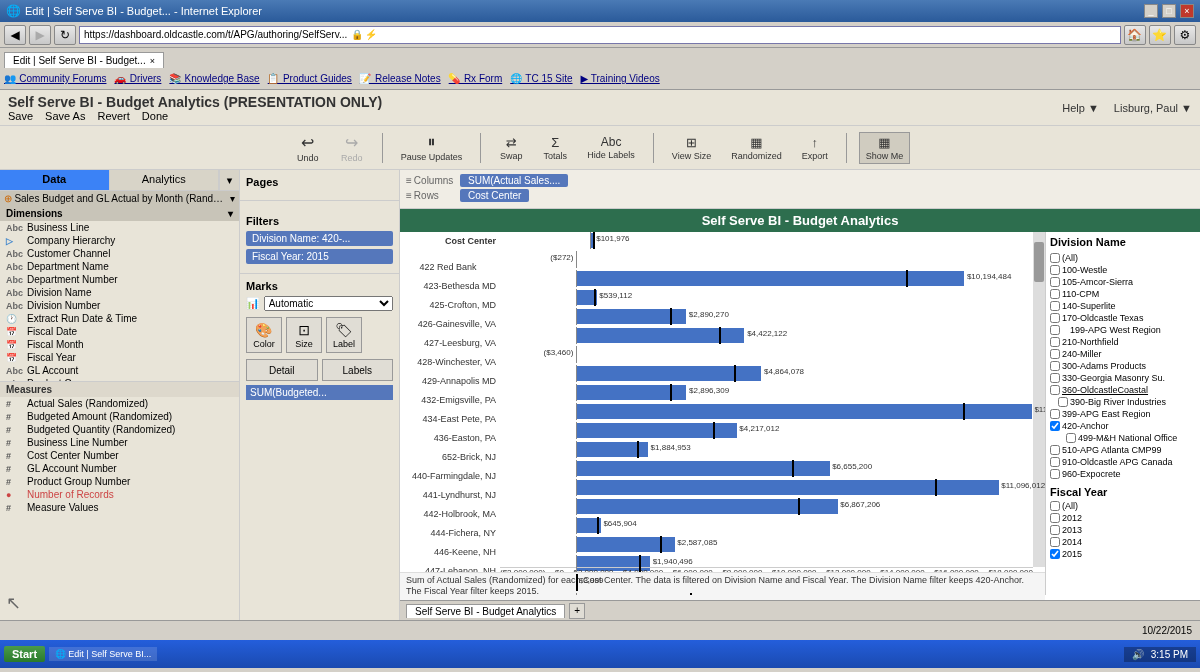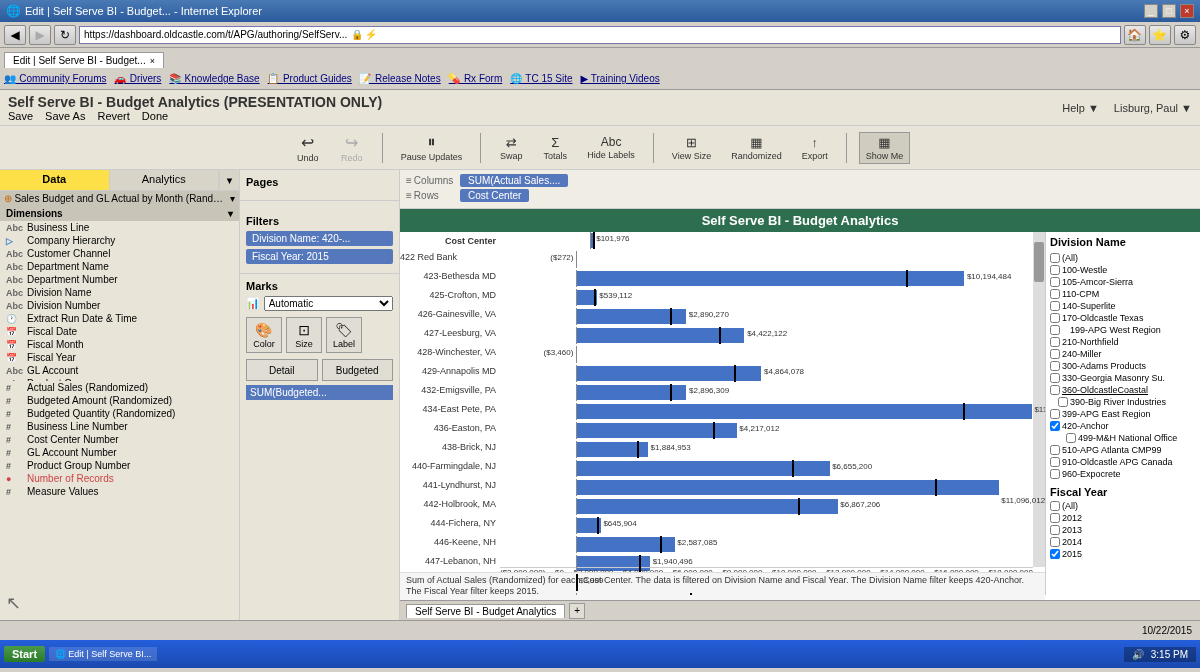--- a/index.html
+++ b/index.html
@@ -33,21 +33,21 @@
     .toolbar { background: #e8e4d8; height: 44px; display: flex; align-items: center; justify-content: center; gap: 8px; border-bottom: 1px solid #ccc; padding: 0 8px; }
     .tool-btn { display: flex; flex-direction: column; align-items: center; gap: 1px; cursor: pointer; padding: 2px 6px; min-width: 36px; }
     .tool-icon { font-size: 16px; color: #333; }
     .tool-label { font-size: 9px; color: #333; }
     .tool-btn.disabled .tool-icon, .tool-btn.disabled .tool-label { color: #aaa; }
 
     
     .left-panel { width: 240px; background: #e8e4d8; border-right: 1px solid #ccc; display: flex; flex-direction: column; overflow: hidden; }
     .panel-tabs { display: flex; border-bottom: 1px solid #ccc; }
     .panel-tab { flex: 1; padding: 3px 6px; font-size: 11px; cursor: pointer; text-align: center; background: #d8d4c8; border-right: 1px solid #ccc; }
-    .panel-tab.active { background: #fde047; font-weight: bold; }
+    .panel-tab.active { background: #3b82f6; font-weight: bold; }
     .panel-section-header { background: #c8c4b8; padding: 2px 6px; font-size: 10px; font-weight: bold; display: flex; align-items: center; justify-content: space-between; cursor: pointer; }
     .panel-dropdown { background: #c8c4b8; padding: 2px 4px; font-size: 10px; display: flex; align-items: center; gap: 2px; }
     .dim-list { overflow-y: auto; flex: 1; }
     .dim-item { padding: 1px 6px; font-size: 10px; display: flex; align-items: center; gap: 3px; cursor: pointer; white-space: nowrap; overflow: hidden; text-overflow: ellipsis; }
     .dim-type { color: #666; font-size: 9px; font-weight: bold; min-width: 18px; }
     .section-label { padding: 2px 6px; font-size: 10px; font-weight: bold; color: #333; background: #ddd8cc; border-top: 1px solid #ccc; }
     .pages-title { font-size: 11px; font-weight: bold; margin-bottom: 6px; }
     .filters-title { font-size: 11px; font-weight: bold; margin: 8px 0 4px; }
     .filter-pill { background: #5577bb; color: white; padding: 2px 6px; margin-bottom: 3px; font-size: 10px; border-radius: 2px; cursor: pointer; }
     .marks-title { font-size: 11px; font-weight: bold; margin-bottom: 4px; }
@@ -253,20 +253,21 @@
       <div class="dim-item">
           <span class="dim-type">Abc</span>
           <span>GL Account</span>
         </div>
       <div class="dim-item">
           <span class="dim-type">Abc</span>
           <span>Product Group</span>
         </div>
 
     </div>
+    <div class="section-label">Measures</div>
     <div class="dim-list" style="overflow-y:auto;">
       <div class="dim-item">
           <span class="dim-type" style="color:#555;">#</span>
           <span>Actual Sales (Randomized)</span>
         </div>
       <div class="dim-item">
           <span class="dim-type" style="color:#555;">#</span>
           <span>Budgeted Amount (Randomized)</span>
         </div>
       <div class="dim-item">
@@ -330,21 +331,21 @@
           <span style="font-size:14px;">⊡</span>
           <span style="font-size:9px;">Size</span>
         </div>
         <div class="mark-btn">
           <span style="font-size:14px;">🏷</span>
           <span style="font-size:9px;">Label</span>
         </div>
       </div>
       <div class="marks-detail-row">
         <div class="mark-detail-btn">Detail</div>
-        <div class="mark-detail-btn">Budgeted</div>
+        <div class="mark-detail-btn">Labels</div>
       </div>
       <div class="marks-sum">SUM(Budgeted...</div>
     </div>
   </div>
 
   <div style="flex:1; display:flex; flex-direction:column; overflow:hidden;">
 
     <div class="shelf-area">
       <div class="shelf-row">
         <div class="shelf-label">
@@ -362,31 +363,31 @@
       </div>
     </div>
 
     <div style="flex:1; overflow:hidden; background:white; position:relative;">
       <div class="chart-title-bar">Self Serve BI - Budget Analytics</div>
       <div style="display:flex; height:calc(100% - 28px);">
 
         <div style="width:100px; background:white; overflow:hidden; padding-top:0;">
           <div style="font-size:9px; color:#333; text-align:right; padding-right:4px; font-weight:bold; height:14px; line-height:14px; margin-top:2px;">Cost Center</div>
           <div id="yaxis-labels">
-              <div style="height: 19px; line-height: 19px; font-size: 9px; text-align: left; padding-right: 4px; white-space: nowrap; overflow: hidden; text-overflow: ellipsis; color: rgb(51, 51, 51);">422 Red Bank</div>
+              <div style="height: 19px; line-height: 19px; font-size: 9px; text-align: center; padding-right: 4px; white-space: nowrap; overflow: hidden; text-overflow: ellipsis; color: rgb(51, 51, 51); margin-top: 10px;">422 Red Bank</div>
               <div style="height: 19px; line-height: 19px; font-size: 9px; text-align: right; padding-right: 4px; white-space: nowrap; overflow: hidden; text-overflow: ellipsis; color: rgb(51, 51, 51);">423-Bethesda MD</div>
               <div style="height: 19px; line-height: 19px; font-size: 9px; text-align: right; padding-right: 4px; white-space: nowrap; overflow: hidden; text-overflow: ellipsis; color: rgb(51, 51, 51);">425-Crofton, MD</div>
               <div style="height: 19px; line-height: 19px; font-size: 9px; text-align: right; padding-right: 4px; white-space: nowrap; overflow: hidden; text-overflow: ellipsis; color: rgb(51, 51, 51);">426-Gainesville, VA</div>
               <div style="height: 19px; line-height: 19px; font-size: 9px; text-align: right; padding-right: 4px; white-space: nowrap; overflow: hidden; text-overflow: ellipsis; color: rgb(51, 51, 51);">427-Leesburg, VA</div>
               <div style="height: 19px; line-height: 19px; font-size: 9px; text-align: right; padding-right: 4px; white-space: nowrap; overflow: hidden; text-overflow: ellipsis; color: rgb(51, 51, 51);">428-Winchester, VA</div>
               <div style="height: 19px; line-height: 19px; font-size: 9px; text-align: right; padding-right: 4px; white-space: nowrap; overflow: hidden; text-overflow: ellipsis; color: rgb(51, 51, 51);">429-Annapolis MD</div>
               <div style="height: 19px; line-height: 19px; font-size: 9px; text-align: right; padding-right: 4px; white-space: nowrap; overflow: hidden; text-overflow: ellipsis; color: rgb(51, 51, 51);">432-Emigsville, PA</div>
               <div style="height: 19px; line-height: 19px; font-size: 9px; text-align: right; padding-right: 4px; white-space: nowrap; overflow: hidden; text-overflow: ellipsis; color: rgb(51, 51, 51);">434-East Pete, PA</div>
               <div style="height: 19px; line-height: 19px; font-size: 9px; text-align: right; padding-right: 4px; white-space: nowrap; overflow: hidden; text-overflow: ellipsis; color: rgb(51, 51, 51);">436-Easton, PA</div>
-              <div style="height: 19px; line-height: 19px; font-size: 9px; text-align: right; padding-right: 4px; white-space: nowrap; overflow: hidden; text-overflow: ellipsis; color: rgb(51, 51, 51);">438-Brick, NJ</div>
+              <div style="height: 19px; line-height: 19px; font-size: 9px; text-align: right; padding-right: 4px; white-space: nowrap; overflow: hidden; text-overflow: ellipsis; color: rgb(51, 51, 51);">652-Brick, NJ</div>
               <div style="height: 19px; line-height: 19px; font-size: 9px; text-align: right; padding-right: 4px; white-space: nowrap; overflow: hidden; text-overflow: ellipsis; color: rgb(51, 51, 51);">440-Farmingdale, NJ</div>
               <div style="height: 19px; line-height: 19px; font-size: 9px; text-align: right; padding-right: 4px; white-space: nowrap; overflow: hidden; text-overflow: ellipsis; color: rgb(51, 51, 51);">441-Lyndhurst, NJ</div>
               <div style="height: 19px; line-height: 19px; font-size: 9px; text-align: right; padding-right: 4px; white-space: nowrap; overflow: hidden; text-overflow: ellipsis; color: rgb(51, 51, 51);">442-Holbrook, MA</div>
               <div style="height: 19px; line-height: 19px; font-size: 9px; text-align: right; padding-right: 4px; white-space: nowrap; overflow: hidden; text-overflow: ellipsis; color: rgb(51, 51, 51);">444-Fichera, NY</div>
               <div style="height: 19px; line-height: 19px; font-size: 9px; text-align: right; padding-right: 4px; white-space: nowrap; overflow: hidden; text-overflow: ellipsis; color: rgb(51, 51, 51);">446-Keene, NH</div>
               <div style="height: 19px; line-height: 19px; font-size: 9px; text-align: right; padding-right: 4px; white-space: nowrap; overflow: hidden; text-overflow: ellipsis; color: rgb(51, 51, 51);">447-Lebanon, NH</div>
               <div style="height: 19px; line-height: 19px; font-size: 9px; text-align: right; padding-right: 4px; white-space: nowrap; overflow: hidden; text-overflow: ellipsis; color: rgb(51, 51, 51);">448-Cranston, RI</div>
               <div style="height: 19px; line-height: 19px; font-size: 9px; text-align: right; padding-right: 4px; white-space: nowrap; overflow: hidden; text-overflow: ellipsis; color: rgb(51, 51, 51);">449-Stone Farm</div>
             </div>
         </div>
@@ -465,21 +466,21 @@
               </div>
               <div style="position: absolute; top: 228px; left: 0px; right: 0px; height: 17px; display: flex; align-items: center;">
                 <div style="position: absolute; left: 14.2857%; top: 0px; bottom: 0px; width: 1px; background: rgb(136, 136, 136); z-index: 2;"></div>
                 <div style="position: absolute; left: 14.2857%; width: 47.5371%; height: 15px; background: rgb(68, 114, 196); top: 1px;"></div>
                 <div style="position: absolute; font-size: 8px; color: rgb(51, 51, 51); white-space: nowrap; z-index: 3; left: 62.3229%; top: 2px;">$6,655,200</div>
                 <div style="position: absolute; top: 0px; bottom: 0px; width: 2px; background: rgb(0, 0, 0); z-index: 3; left: 54.6923%;"></div>
               </div>
               <div style="position: absolute; top: 247px; left: 0px; right: 0px; height: 17px; display: flex; align-items: center;">
                 <div style="position: absolute; left: 14.2857%; top: 0px; bottom: 0px; width: 1px; background: rgb(136, 136, 136); z-index: 2;"></div>
                 <div style="position: absolute; left: 14.2857%; width: 79.2572%; height: 15px; background: rgb(68, 114, 196); top: 1px;"></div>
-                <div style="position: absolute; font-size: 8px; color: rgb(51, 51, 51); white-space: nowrap; z-index: 3; left: 94.0429%; top: 17px;">$11,096,012</div>
+                <div style="position: absolute; font-size: 8px; color: rgb(51, 51, 51); white-space: nowrap; z-index: 3; left: 94.0429%; top: 2px;">$11,096,012</div>
                 <div style="position: absolute; top: 0px; bottom: 0px; width: 2px; background: rgb(0, 0, 0); z-index: 3; left: 81.6544%;"></div>
               </div>
               <div style="position: absolute; top: 266px; left: 0px; right: 0px; height: 17px; display: flex; align-items: center;">
                 <div style="position: absolute; left: 14.2857%; top: 0px; bottom: 0px; width: 1px; background: rgb(136, 136, 136); z-index: 2;"></div>
                 <div style="position: absolute; left: 14.2857%; width: 49.0515%; height: 15px; background: rgb(68, 114, 196); top: 1px;"></div>
                 <div style="position: absolute; font-size: 8px; color: rgb(51, 51, 51); white-space: nowrap; z-index: 3; left: 63.8372%; top: 2px;">$6,867,206</div>
                 <div style="position: absolute; top: 0px; bottom: 0px; width: 2px; background: rgb(0, 0, 0); z-index: 3; left: 55.9795%;"></div>
               </div>
               <div style="position: absolute; top: 285px; left: 0px; right: 0px; height: 17px; display: flex; align-items: center;">
                 <div style="position: absolute; left: 14.2857%; top: 0px; bottom: 0px; width: 1px; background: rgb(136, 136, 136); z-index: 2;"></div>

